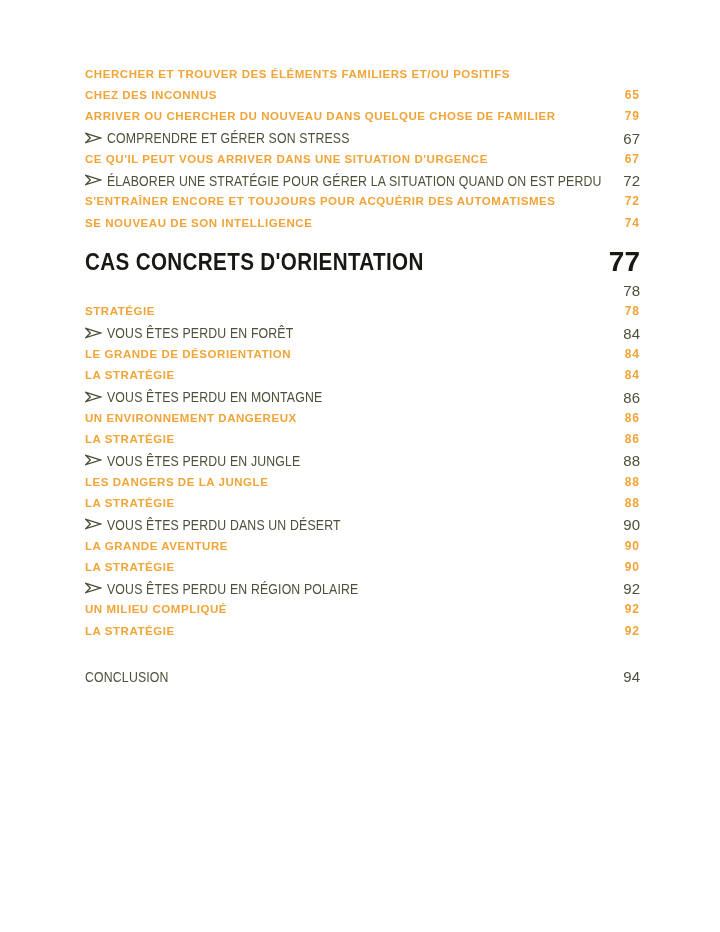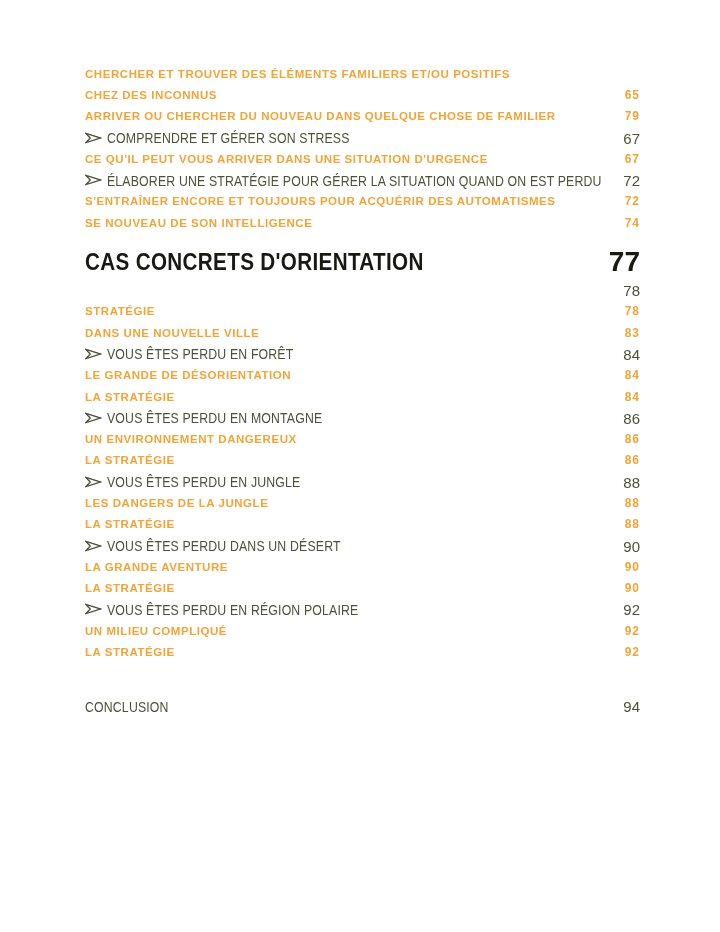--- a/index.html
+++ b/index.html
@@ -72,21 +72,21 @@
     display:inline-block;
     transform:scaleX(0.86);
     transform-origin:left center;
   }
   .row-chapter .page-num{
     color:#191914;
     font-weight:700;
     font-size:28px;
   }
   
-  .row-conclusion{margin-top:33px;}
+  .row-conclusion{margin-top:24px;}
 </style>
 </head>
 <body>
 
 <div class="page">
   <div class="toc">
       <div class="toc-row row-sub">
     <span class="label-wrap">
 
       <span class="label">CHERCHER ET TROUVER DES ÉLÉMENTS FAMILIERS ET/OU POSITIFS</span>
@@ -160,27 +160,20 @@
       <div class="toc-row row-main">
     <span class="page-num">78</span>
   </div>
       <div class="toc-row row-sub">
     <span class="label-wrap">
 
       <span class="label">STRATÉGIE</span>
     </span>
     <span class="page-num">78</span>
   </div>
-      <div class="toc-row row-sub">
-    <span class="label-wrap">
-
-      <span class="label">DANS UNE NOUVELLE VILLE</span>
-    </span>
-    <span class="page-num">83</span>
-  </div>
       <div class="toc-row row-main">
     <span class="label-wrap">
       <span class="arrow">
             <svg width="17" height="12" viewBox="0 0 18 12">
               <polygon points="1,1.2 16.8,6 1,10.8 5.6,6" fill="#ffffff" stroke="#4A5138" stroke-width="1.4" stroke-linejoin="miter"></polygon>
             </svg>
           </span>
       <span class="label">VOUS ÊTES PERDU EN FORÊT</span>
     </span>
     <span class="page-num">84</span>

